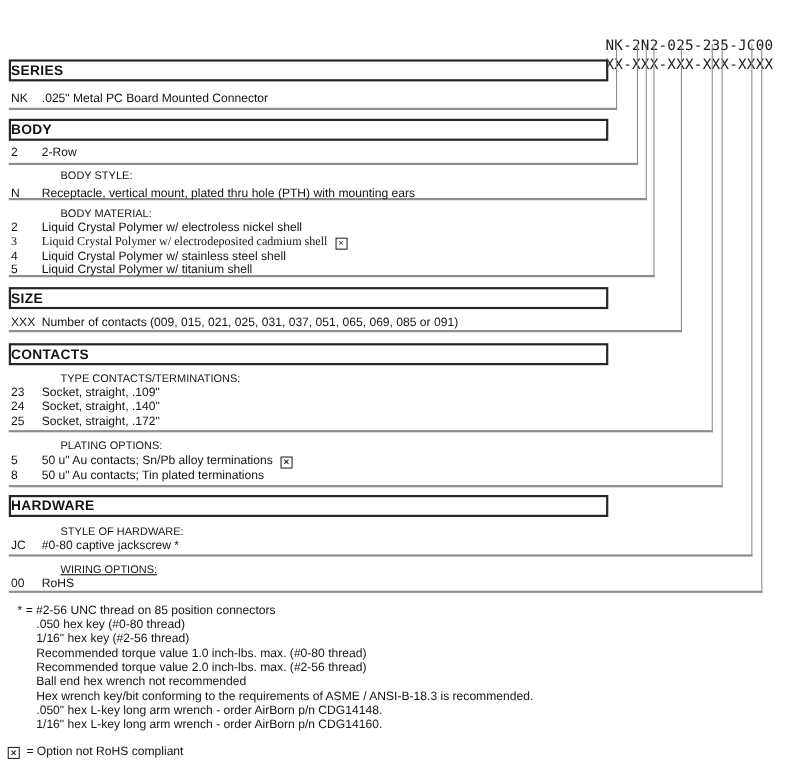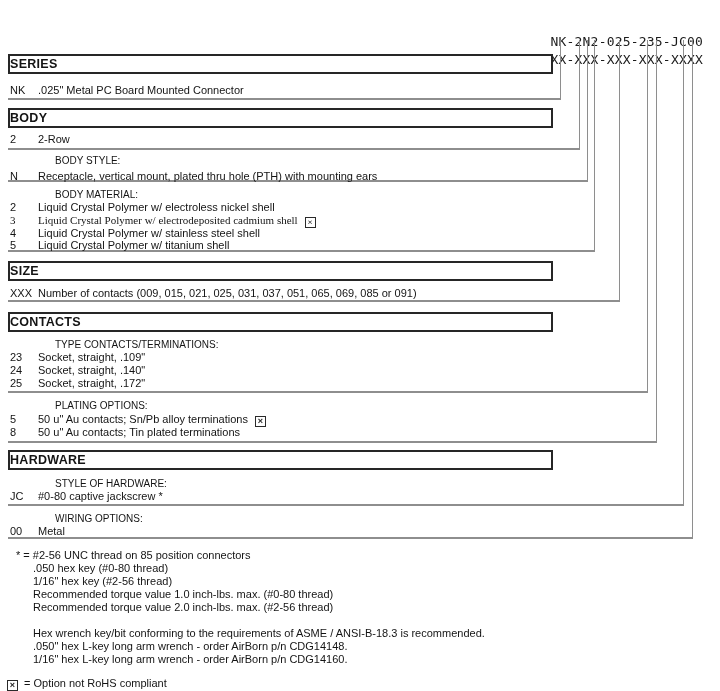--- a/index.html
+++ b/index.html
@@ -107,30 +107,31 @@
     <span class="code">8</span><span>50 u" Au contacts; Tin plated terminations</span>
   </div>
 
   <div class="abs box" style="top:450px;">
     <span>HARDWARE</span>
   </div>
   <div class="abs label" style="top:477px;">STYLE OF HARDWARE:</div>
   <div class="abs row" style="top:490px;">
     <span class="code">JC</span><span>#0-80 captive jackscrew *</span>
   </div>
-  <div class="abs label" style="top:512px;">WIRING OPTIONS:</div>
+  <div class="abs label" style="top:512px;text-decoration:underline;">WIRING OPTIONS:</div>
   <div class="abs row" style="top:525px;">
-    <span class="code">00</span><span>Metal</span>
+    <span class="code">00</span><span>RoHS</span>
   </div>
 
   <div class="abs fn" style="left:16px;top:549px;">* = #2-56 UNC thread on 85 position connectors</div>
   <div class="abs fn" style="left:33px;top:562px;">.050 hex key (#0-80 thread)</div>
   <div class="abs fn" style="left:33px;top:575px;">1/16" hex key (#2-56 thread)</div>
   <div class="abs fn" style="left:33px;top:588px;">Recommended torque value 1.0 inch-lbs. max. (#0-80 thread)</div>
   <div class="abs fn" style="left:33px;top:601px;">Recommended torque value 2.0 inch-lbs. max. (#2-56 thread)</div>
+  <div class="abs fn" style="left:33px;top:614px;">Ball end hex wrench not recommended</div>
   <div class="abs fn" style="left:33px;top:627px;">Hex wrench key/bit conforming to the requirements of ASME / ANSI-B-18.3 is recommended.</div>
   <div class="abs fn" style="left:33px;top:640px;">.050" hex L-key long arm wrench - order AirBorn p/n CDG14148.</div>
   <div class="abs fn" style="left:33px;top:653px;">1/16" hex L-key long arm wrench - order AirBorn p/n CDG14160.</div>
 
   <div class="abs legend" style="top:677px;">
     <span class="xbox">×</span><span>= Option not RoHS compliant</span>
   </div>
 
 </div>
 

